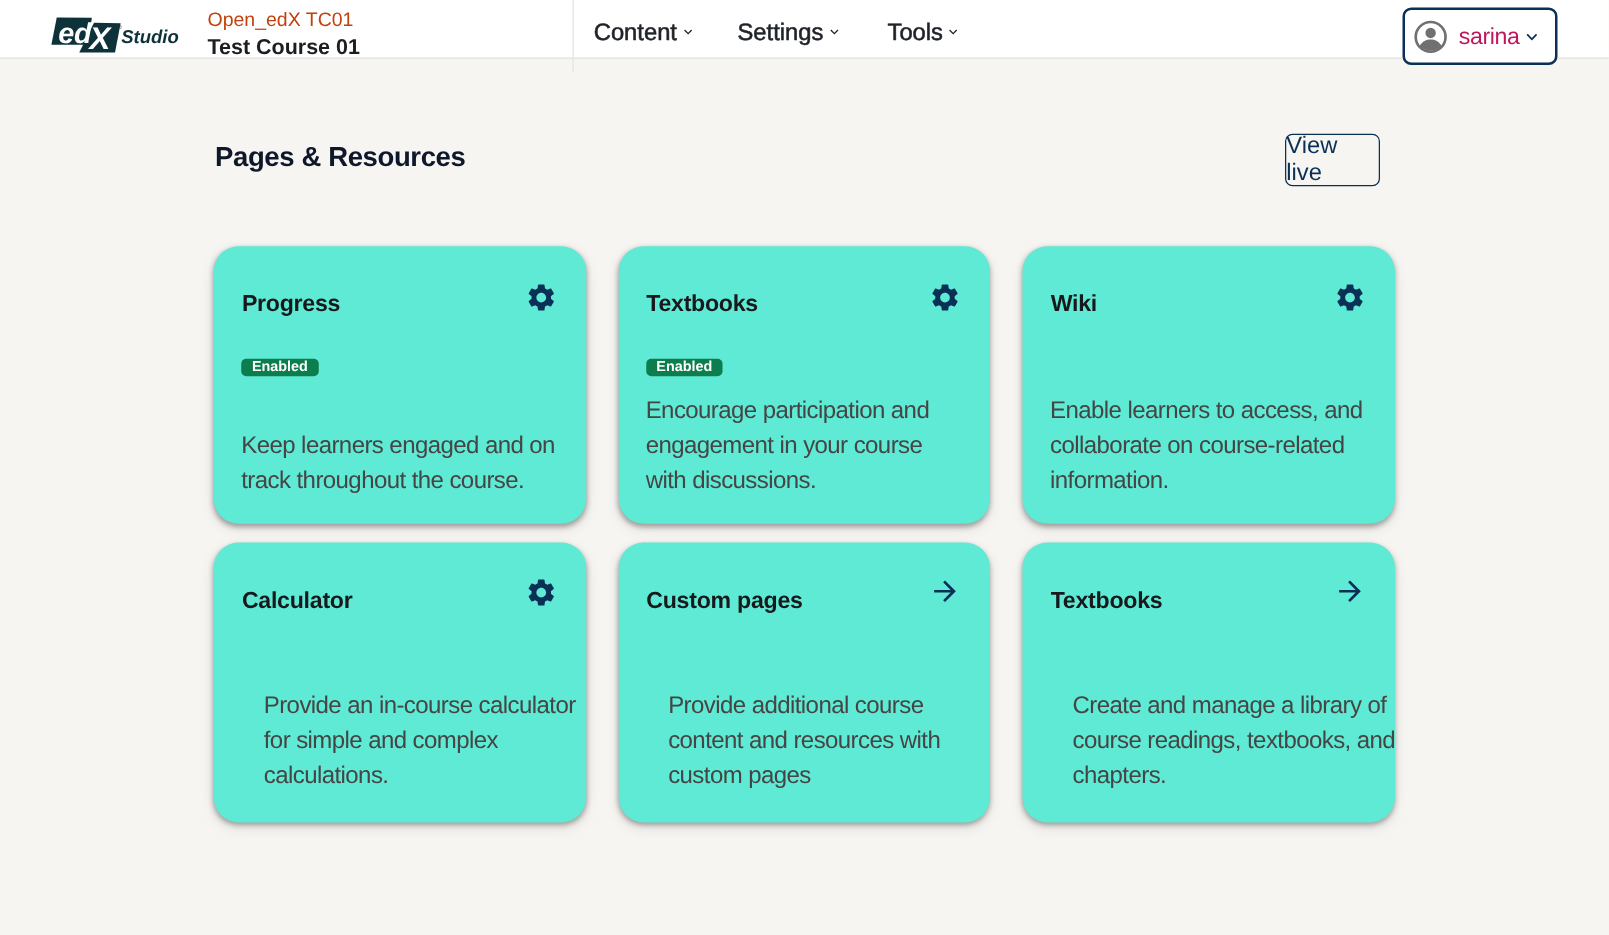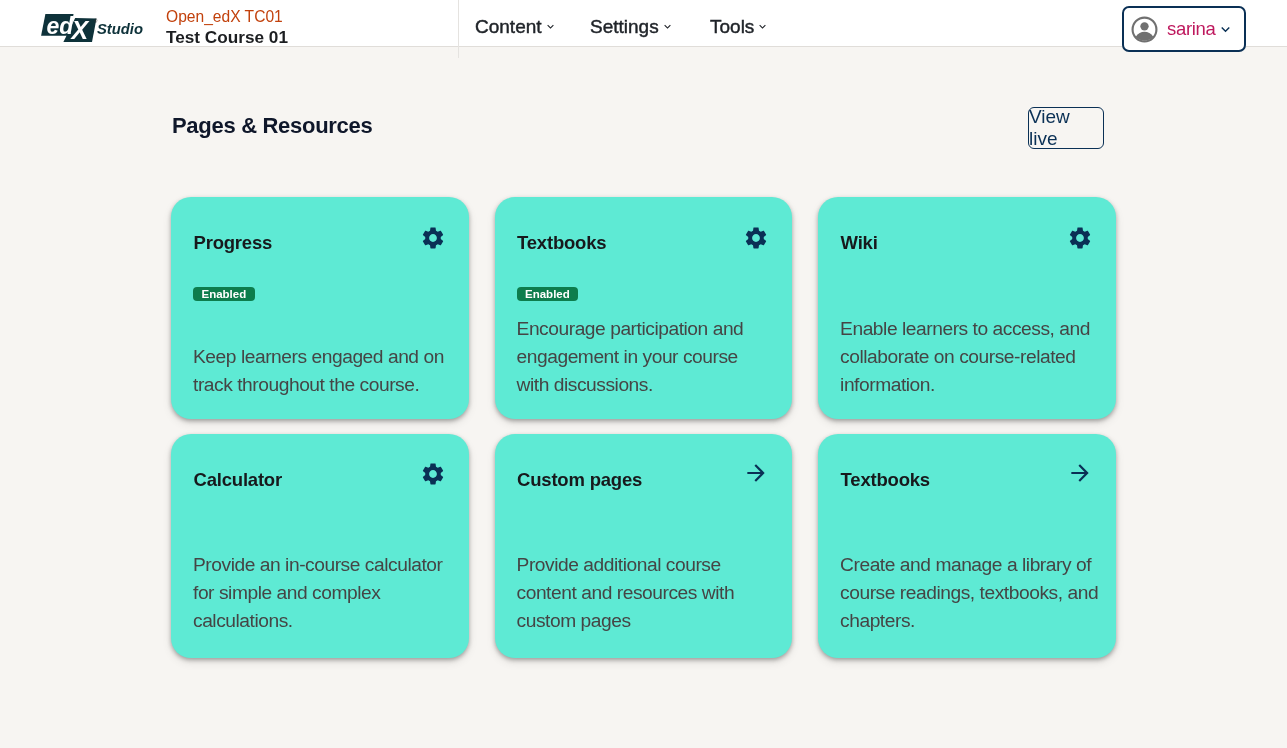--- a/index.html
+++ b/index.html
@@ -53,21 +53,21 @@
   }
   .card .ctitle { position:absolute; left:22.5px; top:37px; font-size:18.5px; letter-spacing:-0.2px; font-weight:700; line-height:1; color:#17191c; }
   .card .cicon { position:absolute; right:23px; top:27.5px; width:26px; height:26px; }
   .card .cicon.arrow { top:26.3px; }
   .badge {
     position:absolute; left:22px; top:66px; height:14px;
     background:#0d7d4d; color:#fff; font-size:11.5px; font-weight:700;
     line-height:14px; padding:0 8.5px; border-radius:4px;margin-top:24px;
   }
   .desc { position:absolute; left:22px; bottom:20px; font-size:19.2px; letter-spacing:-0.45px; line-height:28px; color:#454545; white-space:nowrap; }
-  .row2 .desc { bottom:23px; }
+  .row2 .desc { bottom:23px;margin-left:18px; }
 </style>
 </head>
 <body>
 <header>
   <svg class="logo" width="104" height="38" viewBox="0 0 104 38">
     <polygon points="5.4,5.9 33.5,6.1 30.4,27.7 1.1,27.8" fill="#0e323a"></polygon>
     <polygon points="35.2,10.1 56.5,10.6 52.0,33.9 23.4,33.9" fill="#0e323a"></polygon>
     <text x="6.5" y="26.2" font-size="23" font-style="italic" font-weight="700" fill="#fff" font-family="Liberation Sans">ed</text>
     <text x="31.5" y="31.4" font-size="25" font-style="italic" font-weight="700" fill="#fff" font-family="Liberation Sans">X</text>
     <text x="57" y="26.1" font-size="14.8" font-style="italic" font-weight="700" fill="#0e323a" font-family="Liberation Sans">Studio</text>

